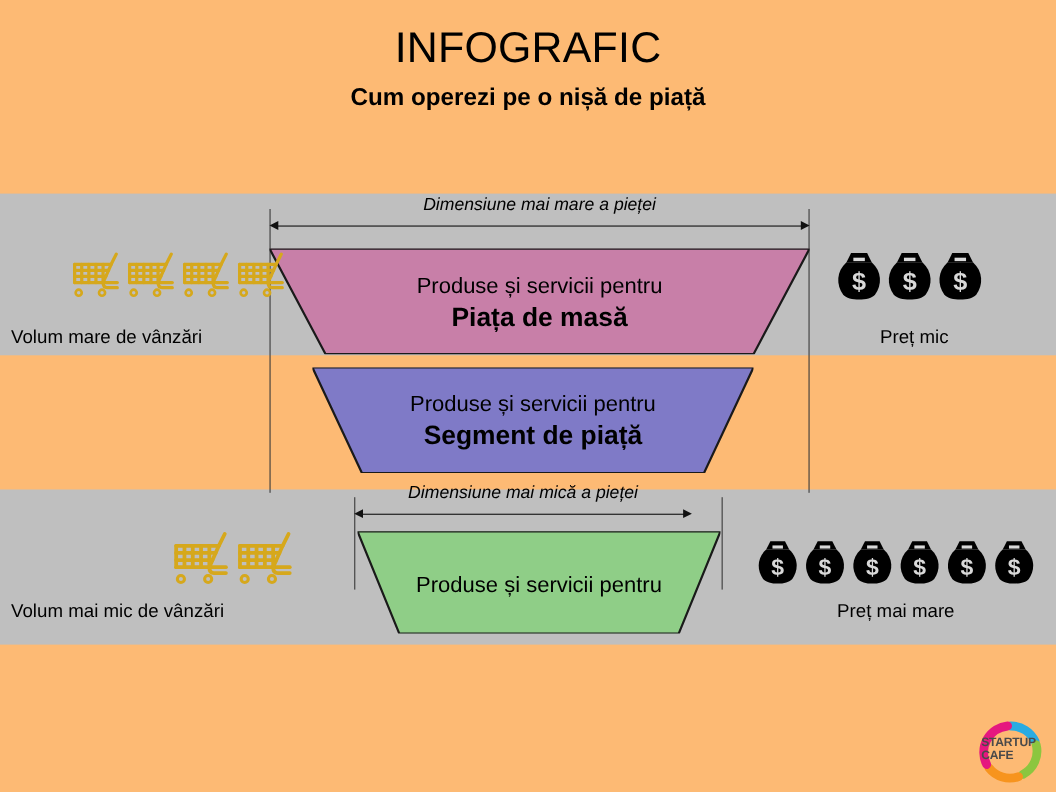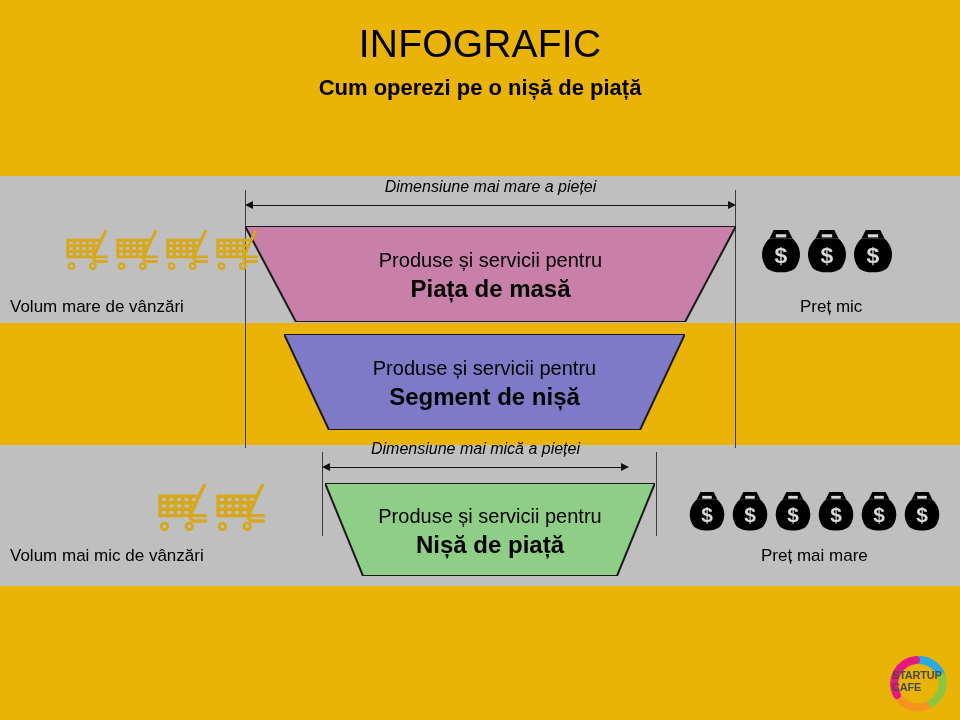--- a/index.html
+++ b/index.html
@@ -4,21 +4,21 @@
 <style>
   html, body {
     margin: 0;
     padding: 0;
     background: #ffffff;
   }
   #slide {
     position: relative;
     width: 960px;
     height: 720px;
-    background: #eab308;
+    background: #fdba74;
     overflow: hidden;
     font-family: "Liberation Sans", sans-serif;
     color: #000000;
   }
 
   
   .title {
     position: absolute;
     left: 0;
     top: 22px;
@@ -220,31 +220,30 @@
       <div class="line2">Piața de masă</div>
     </div>
   </div>
 
   <div class="trap trap-segment">
     <svg class="shape" viewBox="0 0 401 96" preserveAspectRatio="none">
       <polygon points="0,0 401,0 356,96 45,96" fill="#7f7ac7" stroke="#1a1a1a" stroke-width="2" vector-effect="non-scaling-stroke"></polygon>
     </svg>
     <div class="labels">
       <div class="line1">Produse și servicii pentru</div>
-      <div class="line2">Segment de nișă</div>
+      <div class="line2">Segment de piață</div>
     </div>
   </div>
 
   <div class="trap trap-niche">
     <svg class="shape" viewBox="0 0 330 93" preserveAspectRatio="none">
       <polygon points="0,0 330,0 292,93 38,93" fill="#8fce87" stroke="#1a1a1a" stroke-width="2" vector-effect="non-scaling-stroke"></polygon>
     </svg>
     <div class="labels">
       <div class="line1">Produse și servicii pentru</div>
-      <div class="line2">Nișă de piață</div>
     </div>
   </div>
 
 
   <div class="caption cap-vol-low">Volum mai mic de vânzări</div>
   <div class="caption cap-vol-high">Volum mare de vânzări</div>
   <div class="caption cap-price-low">Preț mic</div>
   <div class="caption cap-price-high">Preț mai mare</div>
 
   <div class="icon-row carts-top" id="carts-top">

